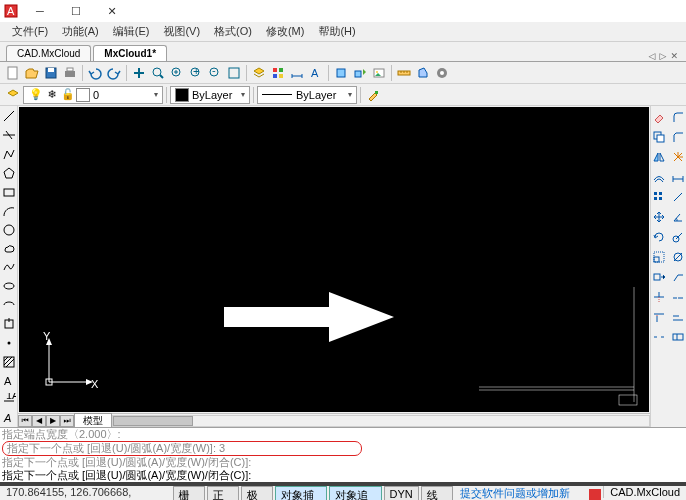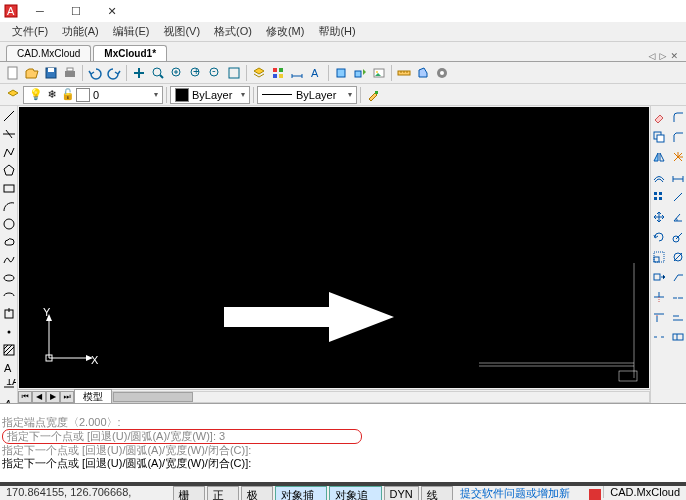--- a/index.html
+++ b/index.html
@@ -31,21 +31,21 @@
 .rtool .col{display:flex;flex-direction:column;gap:2px}
 .canvas-wrap{flex:1;display:flex;flex-direction:column;background:#f0f0f0;min-width:0}
 .canvas{flex:1;background:#000;position:relative;margin:1px}
 .arrow-shape{position:absolute;left:200px;top:180px}
 .ucs{position:absolute;left:20px;bottom:20px;color:#fff;font-size:10px}
 .scrollh{height:14px;background:#f0f0f0;display:flex;align-items:center;border-top:1px solid #c0c0c0}
 .scrollh .sbtn{width:14px;height:12px;background:#e0e0e0;border:1px solid #a0a0a0;display:flex;align-items:center;justify-content:center;font-size:8px}
 .scrollh .track{flex:1;height:12px;background:#f0f0f0;border:1px solid #d0d0d0;position:relative}
 .scrollh .thumb{position:absolute;left:0;width:80px;height:10px;background:#c8c8c8;border:1px solid #a0a0a0}
 .mtab{padding:0 8px;border:1px solid #a0a0a0;background:#fff;font-size:10px}
-.cmdlog{background:#fff;border-top:1px solid #a0a0a0;font-size:11px;color:#000;line-height:13px;padding:12px 2px}
+.cmdlog{background:#fff;border-top:1px solid #a0a0a0;font-size:11px;color:#000;line-height:13px;padding:0 2px}
 .cmdlog .hl{border:1px solid #d22;border-radius:7px;padding:0 4px;display:inline-block;width:360px}
 .cmdlog .line{white-space:nowrap;overflow:hidden;color:#888}
 .cmdlog .line.dark{color:#000}
 .status{height:18px;background:#f0f0f0;border-top:4px solid #404040;display:flex;align-items:flex-start;font-size:10px}
 .status .coords{padding:0 6px;color:#333}
 .status .spacer{flex:1}
 .sbtn2{padding:1px 5px;border:1px solid #a0a0a0;background:#e8e8e8;margin:0 1px}
 .sbtn2.on{background:#cfe8ff;border-color:#5a9}
 .status .link{color:#06c;padding:0 6px}
 .status .doc{padding:0 6px;border-left:1px solid #c0c0c0}

